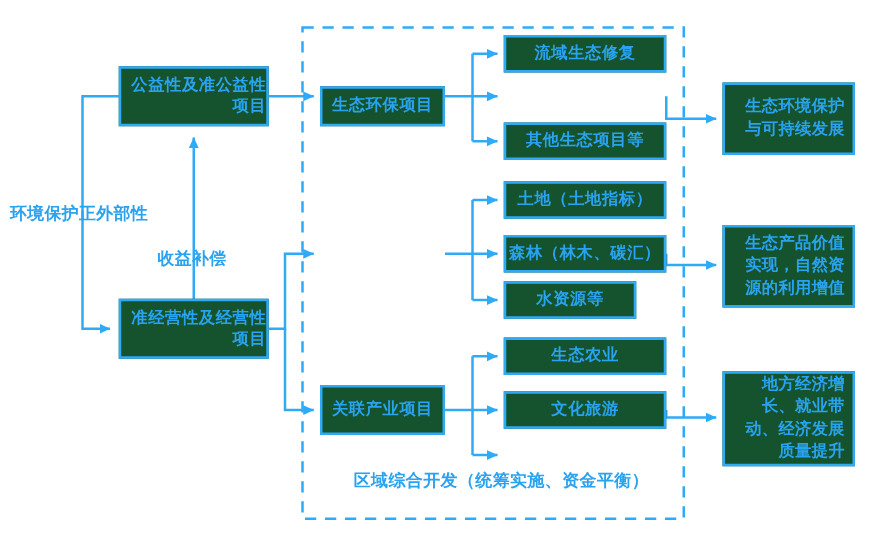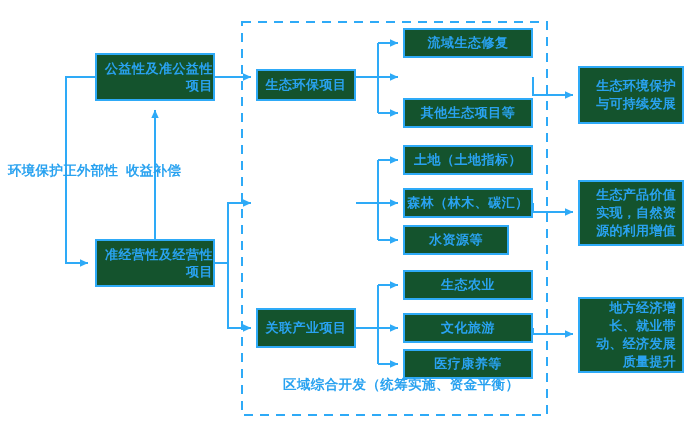--- a/index.html
+++ b/index.html
@@ -44,21 +44,21 @@
     white-space:nowrap;
   }
   .edge-label{
     position:absolute;
     color:#29a2f0;
     font-size:13.5px;
     letter-spacing:0.3px;
     white-space:nowrap;
   }
   .edge-label.strong{font-weight:bold;}
-  .edge-label.normal{font-weight:bold;}
+  .edge-label.normal{font-weight:bold;margin-top:36px;}
 </style>
 </head>
 <body>
 
 <div id="stage">
 
   <svg class="wires" viewBox="0 0 700 440">
     <defs>
       <marker id="ah" markerWidth="9" markerHeight="9" refX="8.4" refY="4.5" orient="auto" markerUnits="userSpaceOnUse">
         <path d="M0,0.6 L8.6,4.5 L0,8.4 Z" fill="#2eaaf7"></path>
@@ -116,21 +116,20 @@
 
   <div class="box leaf" style="left:403px;top:28px;width:130px;height:30px;">流域生态修复</div>
   <div class="box leaf" style="left:403px;top:98px;width:130px;height:30px;">其他生态项目等</div>
 
   <div class="box leaf" style="left:403px;top:145px;width:130px;height:30px;">土地（土地指标）</div>
   <div class="box leaf" style="left:403px;top:188px;width:130px;height:30px;">森林（林木、碳汇）</div>
   <div class="box leaf" style="left:403px;top:225px;width:106px;height:30px;">水资源等</div>
 
   <div class="box leaf" style="left:403px;top:270px;width:130px;height:30px;">生态农业</div>
   <div class="box leaf" style="left:403px;top:313px;width:130px;height:30px;">文化旅游</div>
-  <div class="box leaf" style="left:403px;top:349px;width:130px;height:30px;">医疗康养等</div>
 
   <div class="box out" style="left:578px;top:66px;width:106px;height:58px;padding:0 6px;">生态环境保护与可持续发展</div>
 
   <div class="box out" style="left:578px;top:180px;width:106px;height:66px;padding:0 6px;">生态产品价值实现，自然资源的利用增值</div>
 
   <div class="box out" style="left:578px;top:297px;width:106px;height:76px;padding:0 6px;">地方经济增长、就业带动、经济发展质量提升</div>
 
   <div class="caption" style="left:283px;top:376px;">区域综合开发（统筹实施、资金平衡）</div>
 
 </div>

